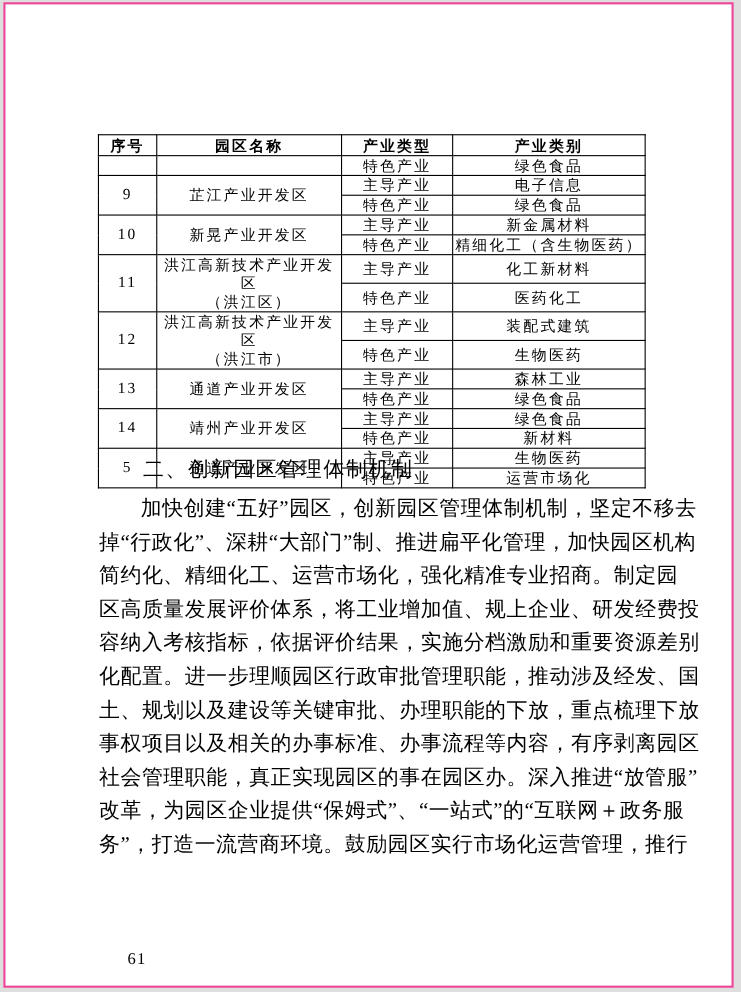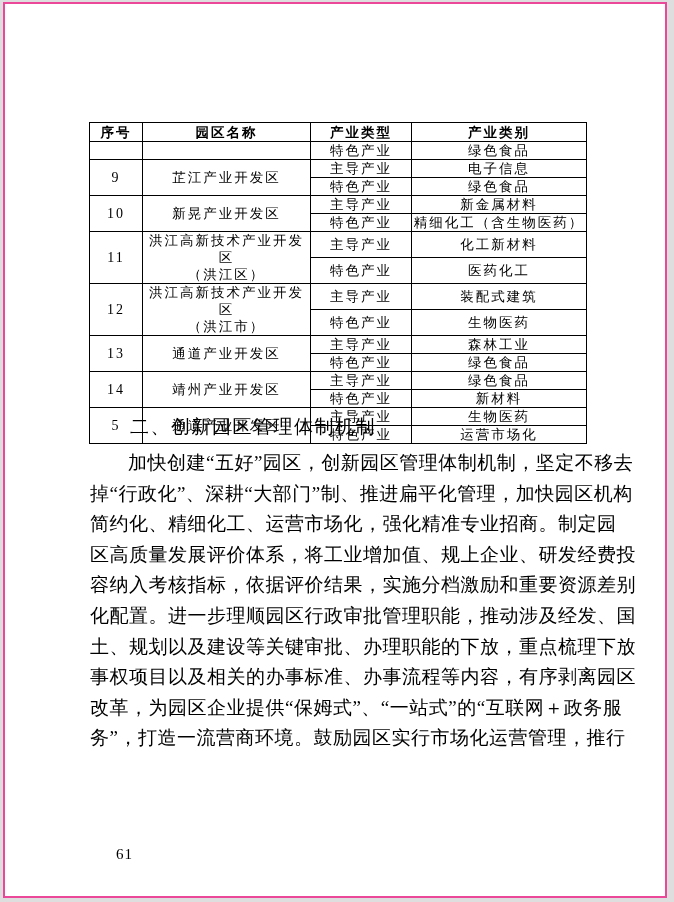--- a/index.html
+++ b/index.html
@@ -45,21 +45,21 @@
   .body-line {
     height:30.6px; line-height:30.6px;
     text-align:justify; text-align-last:justify;
     white-space:nowrap;
     letter-spacing:0.5px;
     font-family:Liberation Serif, serif;
   }
   .body-line.indent { text-indent:38px; }
   
   .page-num {
-    position:absolute; left:111px; top:842px;
+    position:absolute; left:111px; top:860px;
     font-size:15px; letter-spacing:1px;
   }
 </style>
 </head>
 <body>
 
 <div class="page">
 
   <div class="tbl-wrap">
     <table class="industry">
@@ -164,19 +164,20 @@
 
   <div class="para">
       <div class="body-line indent">加快创建“五好”园区，创新园区管理体制机制，坚定不移去</div>
       <div class="body-line">掉“行政化”、深耕“大部门”制、推进扁平化管理，加快园区机构</div>
       <div class="body-line">简约化、精细化工、运营市场化，强化精准专业招商。制定园</div>
       <div class="body-line">区高质量发展评价体系，将工业增加值、规上企业、研发经费投</div>
       <div class="body-line">容纳入考核指标，依据评价结果，实施分档激励和重要资源差别</div>
       <div class="body-line">化配置。进一步理顺园区行政审批管理职能，推动涉及经发、国</div>
       <div class="body-line">土、规划以及建设等关键审批、办理职能的下放，重点梳理下放</div>
       <div class="body-line">事权项目以及相关的办事标准、办事流程等内容，有序剥离园区</div>
+      <div class="body-line">社会管理职能，真正实现园区的事在园区办。深入推进“放管服”</div>
       <div class="body-line">改革，为园区企业提供“保姆式”、“一站式”的“互联网＋政务服</div>
       <div class="body-line">务”，打造一流营商环境。鼓励园区实行市场化运营管理，推行</div>
     </div>
 
   <div class="page-num">61</div>
 
 </div>
 
 </body></html>

